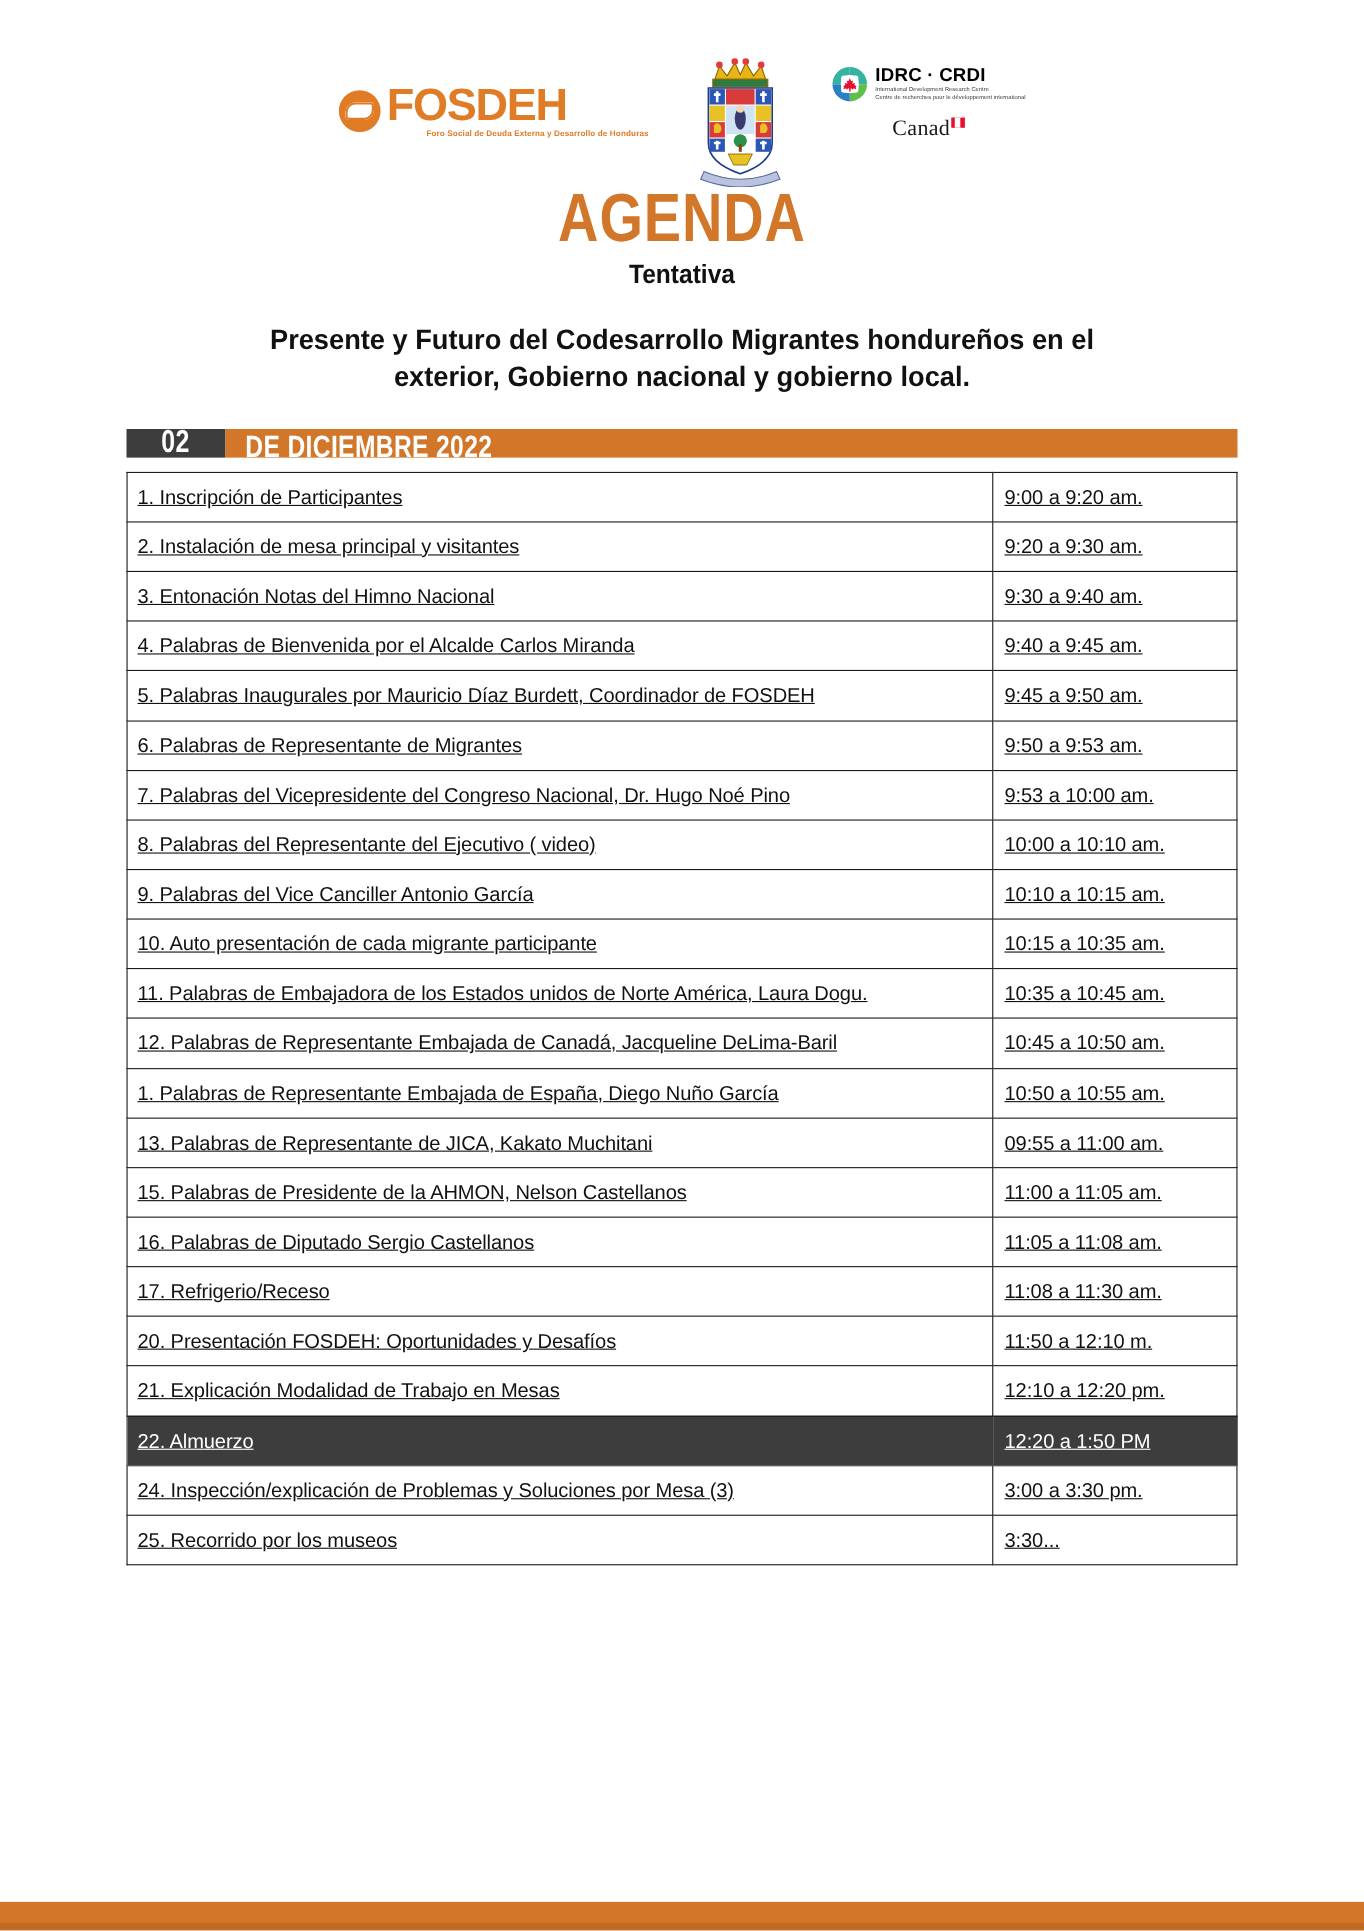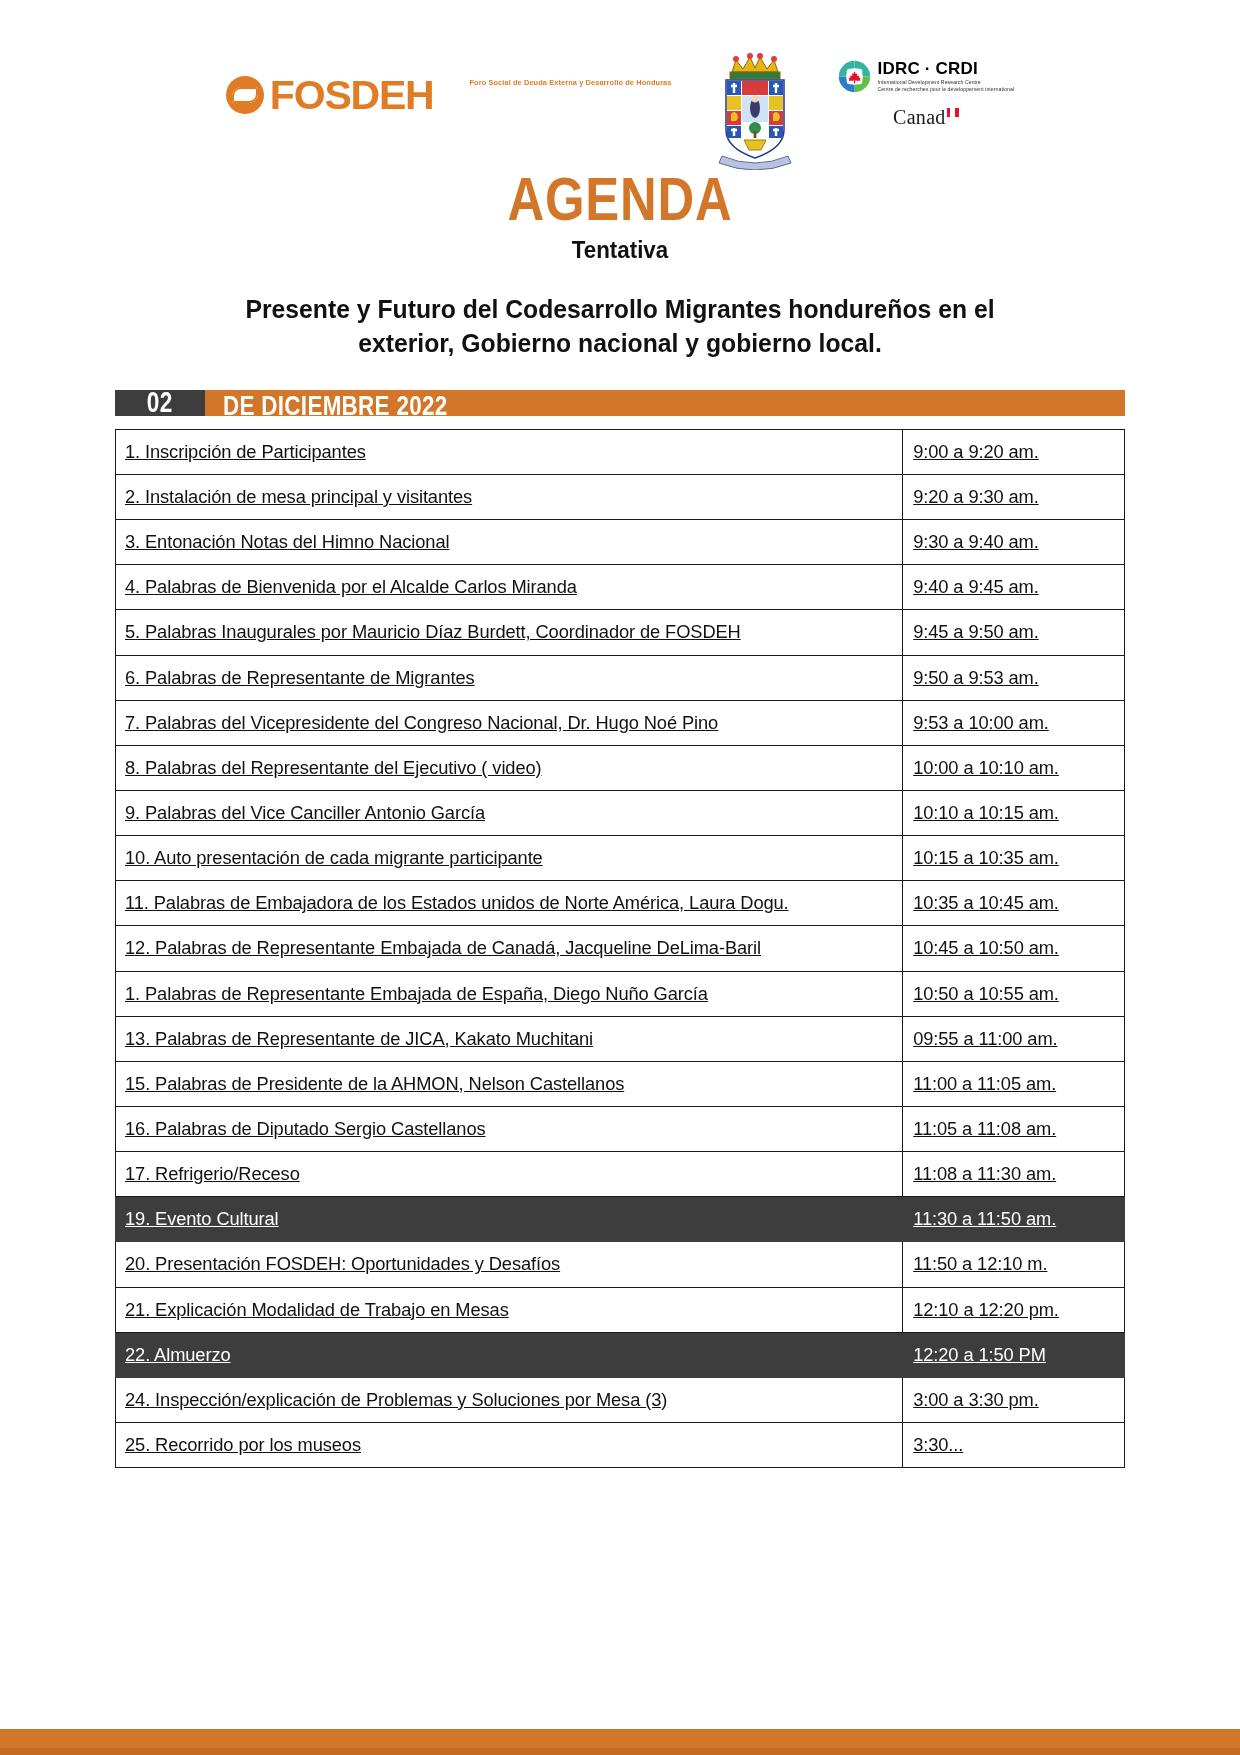--- a/index.html
+++ b/index.html
@@ -22,21 +22,21 @@
   .fosdeh-mark {
     width: 38px; height: 38px; border-radius: 50%;
     background: #e07b26; position: relative; flex: none;
   }
   .fosdeh-mark::after {
     content: ""; position: absolute; left: 6px; top: 11px;
     width: 26px; height: 16px; border-radius: 9px 3px 9px 3px;
     background: #fff;
     box-shadow: inset 0 0 0 2px #e07b26;
   }
-  .fosdeh-text { display: flex; flex-direction: row; }
+  .fosdeh-text { display: flex; flex-direction: column; }
   .fosdeh-word {
     font-family: "Liberation Sans", sans-serif;
     font-weight: bold; font-size: 41px; letter-spacing: -1.2px;
     color: #e07b26; line-height: 0.95;
   }
   .fosdeh-sub {
     font-size: 7.4px; color: #e07b26; font-weight: bold;
     letter-spacing: 0.1px; margin-top: 2px; white-space: nowrap; padding-left: 36px;
   }
 
@@ -297,24 +297,20 @@
           <td class="col-time">11:00 a 11:05 am.</td>
         </tr>
         <tr>
           <td class="col-activity">16. Palabras de Diputado Sergio Castellanos</td>
           <td class="col-time">11:05 a 11:08 am.</td>
         </tr>
         <tr>
           <td class="col-activity">17. Refrigerio/Receso</td>
           <td class="col-time">11:08 a 11:30 am.</td>
         </tr>
-        <tr class="highlight">
-          <td class="col-activity">19. Evento Cultural</td>
-          <td class="col-time">11:30 a 11:50 am.</td>
-        </tr>
         <tr>
           <td class="col-activity">20. Presentación FOSDEH: Oportunidades y Desafíos</td>
           <td class="col-time">11:50 a 12:10 m.</td>
         </tr>
         <tr>
           <td class="col-activity">21. Explicación Modalidad de Trabajo en Mesas</td>
           <td class="col-time">12:10 a 12:20 pm.</td>
         </tr>
         <tr class="highlight">
           <td class="col-activity">22.  Almuerzo</td>

